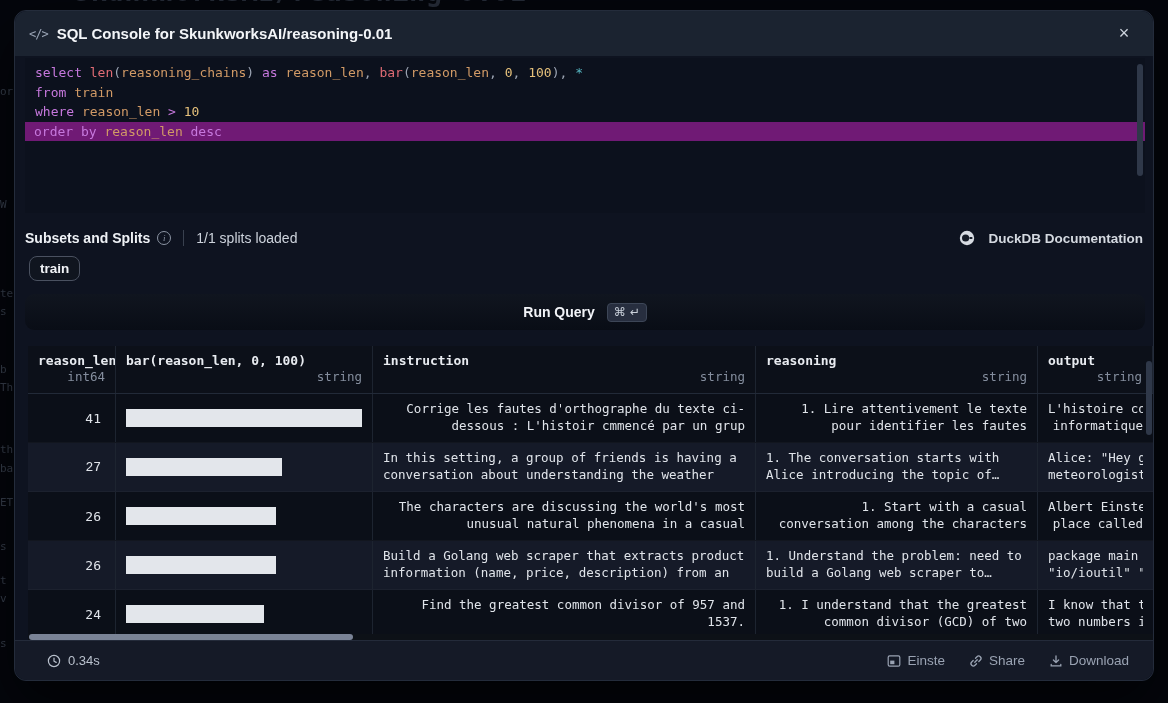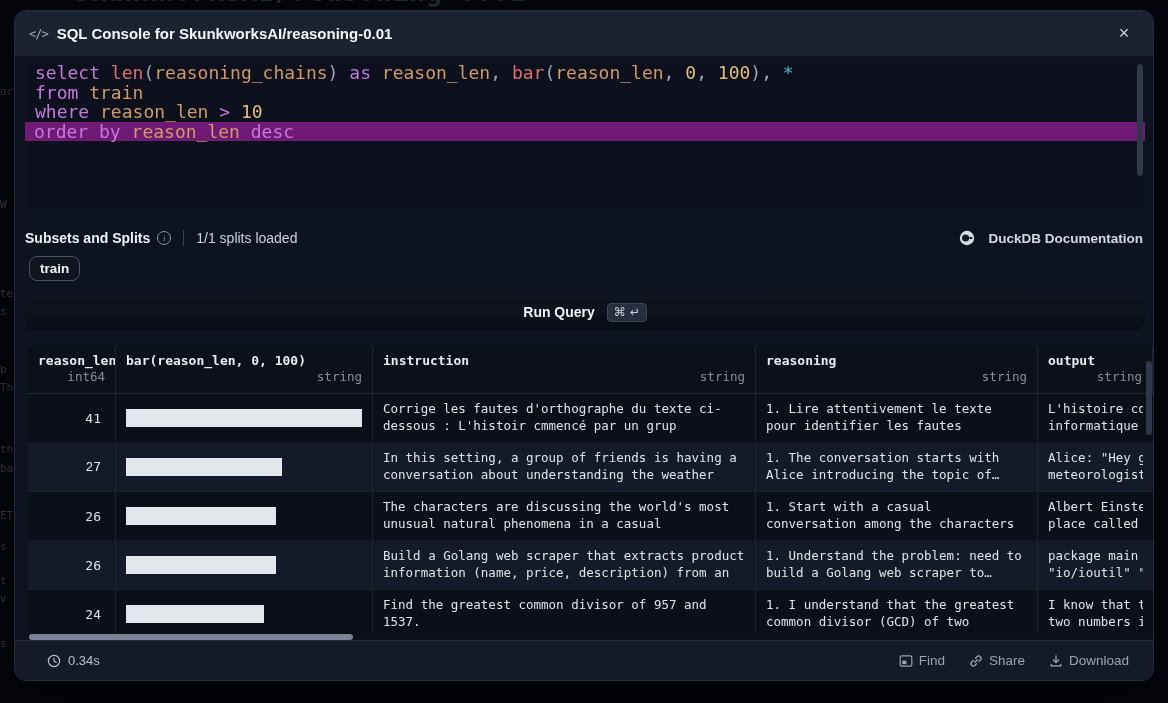--- a/index.html
+++ b/index.html
@@ -41,21 +41,21 @@
     position:absolute; right:18px; top:11px; width:22px; height:22px;
     color:#ced4dd; font-size:18px; line-height:22px; text-align:center; cursor:pointer;
   }
   
   .editor {
     position:absolute; left:10px; top:47px; width:1120px; height:155px;
     background:#0c111d; overflow:hidden;
   }
   .code-line {
     position:relative; height:19.5px; line-height:19.5px; padding-left:10px;
-    font-family:"DejaVu Sans Mono", monospace; font-size:18px; white-space:pre;
+    font-family:"DejaVu Sans Mono", monospace; font-size:13px; white-space:pre;
   }
   .code-line.active { background:#701a75;padding-left:9px; }
   .code-lines { padding-top:5px; }
   .tk-kw{color:#c678dd} .tk-fn{color:#e06c75} .tk-id{color:#d19a66}
   .tk-nu{color:#e5c07b} .tk-st{color:#56b6c2} .tk-op{color:#c678dd} .tk-pu{color:#9da5b4}
   .editor-scrollbar {
     position:absolute; right:2px; top:6px; width:6px; height:112px;
     background:#2f3849; border-radius:3px;
   }
   
@@ -100,21 +100,21 @@
     overflow:hidden; background:#0b0f18;
   }
   .thead { display:flex; height:48px; background:#0c1019; border-bottom:1px solid #222a38; }
   .th {
     padding:7px 10px 0; border-right:1px solid #1d2430;
     font-family:"DejaVu Sans Mono", monospace; overflow:hidden;
   }
   .th .cname { font-size:13px; font-weight:bold; color:#e8ebf0; white-space:nowrap; }
   .th .ctype { font-size:12.5px; color:#848d9d; margin-top:1px;text-align:right; }
   .trow { display:flex; height:49px; border-bottom:1px solid rgba(255,255,255,.03); }
-  .trow.odd  { background:#0b0f18; }
+  .trow.odd  { background:#0b0f18;text-align:right; }
   .trow.even { background:#151a28; }
   .td {
     border-right:1px solid #1d2430; overflow:hidden;
     font-family:"DejaVu Sans Mono", monospace; font-size:12.5px; color:#e0e4ea;
   }
   .td-num { display:flex; align-items:center; justify-content:flex-end; padding-right:14px; font-size:13px; }
   .td-bar { display:flex; align-items:center; padding-left:10px; }
   .bar-fill { height:18px; background:#e3e6eb; }
   .td-text { padding:7px 10px 0; line-height:16.5px; }
   .td-text .clip2 { overflow:hidden; max-height:34px; word-wrap:break-word; }
@@ -150,21 +150,21 @@
 <div class="bg-title">SkunkworksAI/reasoning-0.01</div>
 <div id="bg-frags">
     <div class="bg-frag" style="top: 85px;">or</div>
     <div class="bg-frag" style="top: 198px;">W</div>
     <div class="bg-frag" style="top: 287px;">te</div>
     <div class="bg-frag" style="top: 305px;">s</div>
     <div class="bg-frag" style="top: 363px;">b</div>
     <div class="bg-frag" style="top: 381px;">Th</div>
     <div class="bg-frag" style="top: 443px;">tha</div>
     <div class="bg-frag" style="top: 462px;">ba</div>
-    <div class="bg-frag" style="top: 509px;">ET</div>
+    <div class="bg-frag" style="top: 496px;">ET</div>
     <div class="bg-frag" style="top: 540px;">s</div>
     <div class="bg-frag" style="top: 574px;">t</div>
     <div class="bg-frag" style="top: 592px;">v</div>
     <div class="bg-frag" style="top: 637px;">s</div>
   </div>
 
 <div class="modal">
 
   <div class="titlebar">
     <span class="code-glyph">&lt;/&gt;</span>
@@ -322,21 +322,21 @@
         <path d="M7 4v3.2l2.2 1.2" fill="none" stroke="#b9c1cd" stroke-width="1.2" stroke-linecap="round"></path>
       </svg>
       <span>0.34s</span>
     </span>
     <span class="footer-actions">
       <span class="footer-btn">
         <svg class="icon-svg" width="14" height="14" viewBox="0 0 14 14">
           <rect x="1.2" y="1.8" width="11.6" height="10.4" rx="1.5" fill="none" stroke="#9aa3b3" stroke-width="1.2"></rect>
           <rect x="3.2" y="6.6" width="4.2" height="3.6" fill="#9aa3b3"></rect>
         </svg>
-        <span>Find</span>
+        <span>Einste</span>
       </span>
       <span class="footer-btn">
         <svg class="icon-svg" width="14" height="14" viewBox="0 0 14 14">
           <path d="M5.8 8.2 8.2 5.8" fill="none" stroke="#9aa3b3" stroke-width="1.3" stroke-linecap="round"></path>
           <path d="M6.5 4.2 8 2.7a2.3 2.3 0 0 1 3.3 3.3L9.8 7.5" fill="none" stroke="#9aa3b3" stroke-width="1.3" stroke-linecap="round"></path>
           <path d="M7.5 9.8 6 11.3a2.3 2.3 0 0 1-3.3-3.3l1.5-1.5" fill="none" stroke="#9aa3b3" stroke-width="1.3" stroke-linecap="round"></path>
         </svg>
         <span>Share</span>
       </span>
       <span class="footer-btn">

